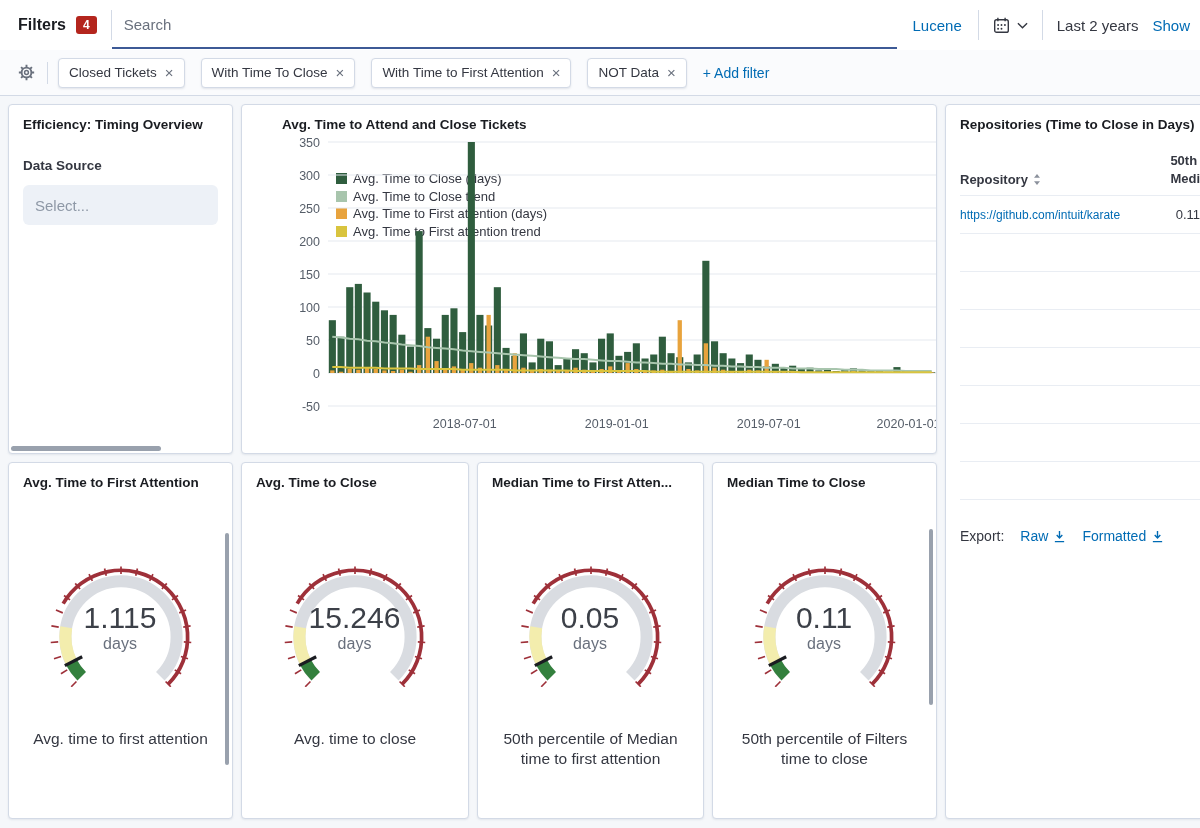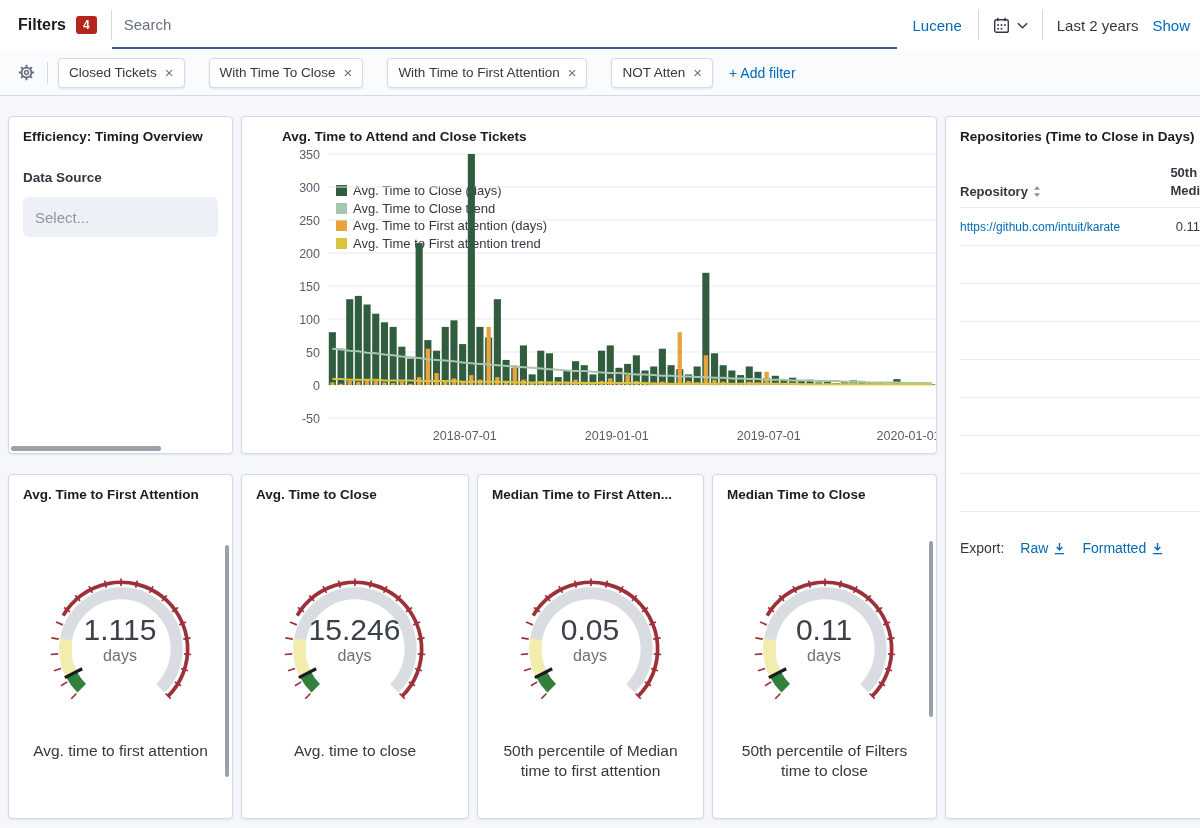--- a/index.html
+++ b/index.html
@@ -17,28 +17,28 @@
   .search-input::placeholder { color: #69707d; }
   .lucene-btn { background: none; border: none; color: #006BB4; font-size: 15px; font-family: inherit; padding: 0 16px; cursor: pointer; }
   .cal-btn { background: none; border: none; display: flex; align-items: center; gap: 7px; padding: 0 14px; cursor: pointer; height: 100%; }
   .time-range-btn { background: none; border: none; font-size: 15px; font-family: inherit; color: #343741; padding: 0 14px; cursor: pointer; }
   .show-dates { color: #006BB4; font-size: 15px; text-decoration: none; white-space: nowrap; margin-left: auto; padding-right: 0; }
 
   
   .filterbar { height: 46px; display: flex; align-items: center; gap: 10px; padding: 0 16px; background: #fafbfd; border-bottom: 1px solid #d3dae6; }
   .gear-btn { background: none; border: none; cursor: pointer; display: flex; align-items: center; padding: 2px; }
   .vsep2 { width: 1px; height: 22px; background: #d3dae6; }
-  .pills { display: flex; align-items: center; gap: 24px; }
+  .pills { display: flex; align-items: center; gap: 16px; }
   .pill { display: inline-flex; align-items: center; gap: 8px; background: #fff; border: 1px solid #d3dae6; border-radius: 4px; height: 30px; padding: 0 10px; font-size: 13.5px; color: #343741; box-shadow: 0 1px 2px rgba(152,162,179,.25); cursor: pointer; white-space: nowrap; }
   .pill-x { color: #69707d; font-size: 15px; line-height: 1; cursor: pointer; }
   .add-filter { color: #006BB4; font-size: 14px; text-decoration: none; margin-left: 6px; white-space: nowrap; }
 
   
   .content { height: 732px; background: #f5f7fa; display: grid; grid-template-columns: 225px 228px 227px 225px 272px; grid-template-rows: 350px 357px; gap: 8px; padding: 8px; overflow: hidden; }
-  .panel { background: #fff; border: 1px solid #d3dae6; border-radius: 4px; padding: 12px 14px; position: relative; overflow: hidden; box-shadow: 0 1px 2px rgba(152,162,179,.2); margin-top: 12px; }
+  .panel { background: #fff; border: 1px solid #d3dae6; border-radius: 4px; padding: 12px 14px; position: relative; overflow: hidden; box-shadow: 0 1px 2px rgba(152,162,179,.2); }
   .panel h3 { font-size: 13.5px; font-weight: 700; color: #1a1c21; white-space: nowrap; overflow: hidden; text-overflow: ellipsis; width: 100%; }
   .p-timing { grid-column: 1; grid-row: 1; }
   .p-chart  { grid-column: 2 / 5; grid-row: 1; padding-left: 40px; }
   .p-repos  { grid-column: 5; grid-row: 1 / 3; }
   .p-g1 { grid-column: 1; grid-row: 2; } .p-g2 { grid-column: 2; grid-row: 2; }
   .p-g3 { grid-column: 3; grid-row: 2; } .p-g4 { grid-column: 4; grid-row: 2; }
 
   
   .ds-label { margin-top: 26px; font-size: 13.5px; font-weight: 700; color: #343741; }
   .select-box { margin-top: 12px; height: 40px; background: #edf1f7; border-radius: 6px; display: flex; align-items: center; padding: 0 12px; color: #8e98a6; font-size: 15px; cursor: pointer; }
@@ -123,21 +123,21 @@
       </span>
       <span class="pill">
         <span>With Time To Close</span>
         <span class="pill-x">×</span>
       </span>
       <span class="pill">
         <span>With Time to First Attention</span>
         <span class="pill-x">×</span>
       </span>
       <span class="pill">
-        <span>NOT Atten</span>
+        <span>NOT Data</span>
         <span class="pill-x">×</span>
       </span>
     </div>
   <a class="add-filter" href="#">+ Add filter</a>
 </div>
 
 <main class="content">
 
   <section class="panel p-timing">
     <h3>Efficiency: Timing Overview</h3>

